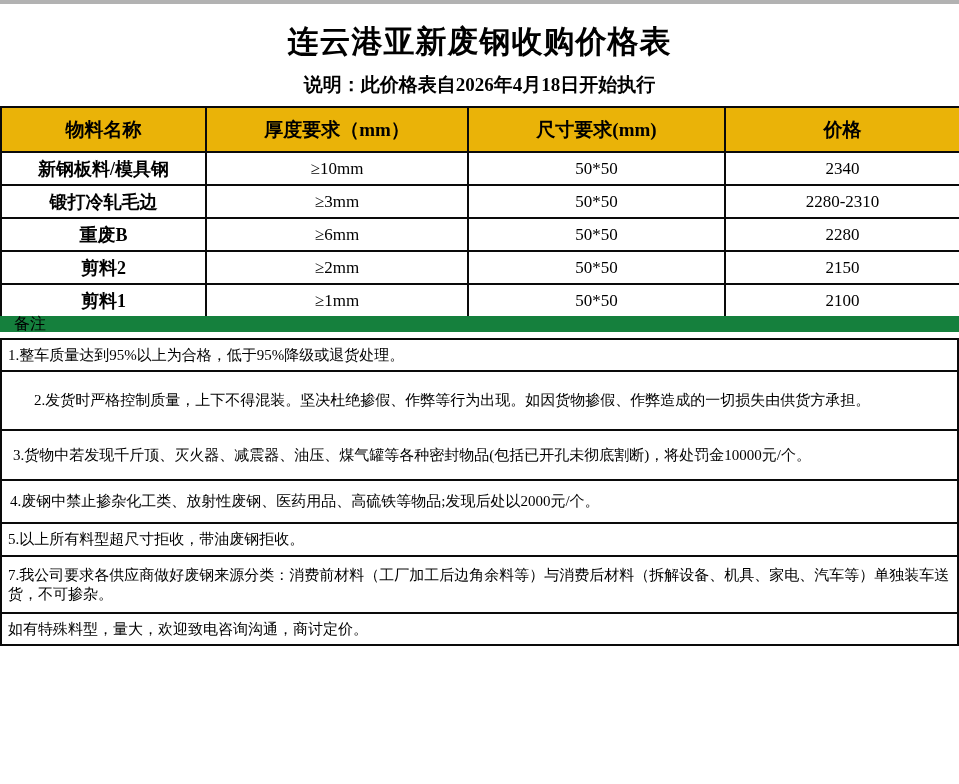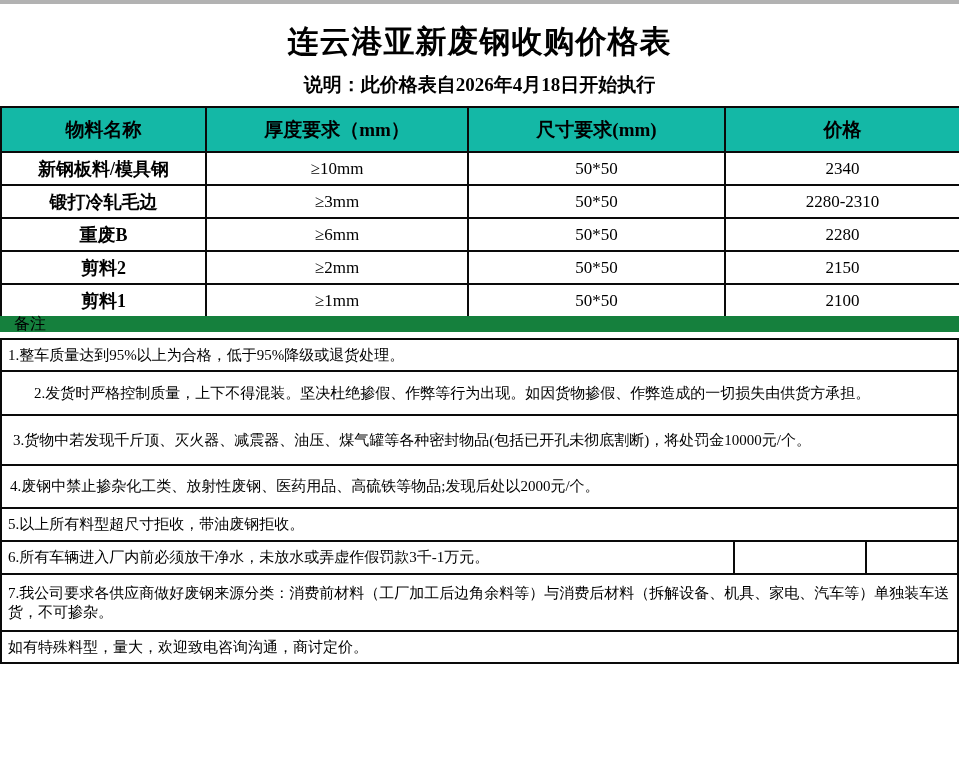--- a/index.html
+++ b/index.html
@@ -18,21 +18,21 @@
     margin-top:8px;
   }
   table.price {
     border-collapse:collapse; table-layout:fixed; width:959px; margin-top:8px;
   }
   table.price th, table.price td {
     border:2px solid #0a0a0a; text-align:center; vertical-align:middle;
     overflow:hidden; padding:0;
   }
   table.price th {
-    background:#14b8a6; font-size:19px; font-weight:bold; height:43px;
+    background:#eab308; font-size:19px; font-weight:bold; height:43px;
   }
   table.price td { height:31px; font-size:17px; }
   table.price td.mat { font-weight:bold; font-size:18px; }
   .notes { width:959px; }
   .note-box {
     box-sizing:border-box; border:2px solid #0a0a0a; margin-top:-2px;
     display:flex; align-items:center; padding-left:6px;
     font-size:15px; line-height:19px;
   }
   .notes-header {
@@ -104,36 +104,31 @@
         </tr>
       </tbody>
   </table>
 
   <div class="notes">
     <div class="notes-header">备注</div>
     <div id="notes-list">
         <div class="note-box note-first" style="height: 34px;">
           <span>1.整车质量达到95%以上为合格，低于95%降级或退货处理。</span>
         </div>
-        <div class="note-box" style="height: 46px; padding-left: 32px;">
+        <div class="note-box" style="height: 61px; padding-left: 32px;">
           <span>2.发货时严格控制质量，上下不得混装。坚决杜绝掺假、作弊等行为出现。如因货物掺假、作弊造成的一切损失由供货方承担。</span>
         </div>
         <div class="note-box" style="height: 52px; padding-left: 11px;">
           <span>3.货物中若发现千斤顶、灭火器、减震器、油压、煤气罐等各种密封物品(包括已开孔未彻底割断)，将处罚金10000元/个。</span>
         </div>
         <div class="note-box" style="height: 45px; padding-left: 8px;">
           <span>4.废钢中禁止掺杂化工类、放射性废钢、医药用品、高硫铁等物品;发现后处以2000元/个。</span>
         </div>
         <div class="note-box" style="height: 35px;">
           <span>5.以上所有料型超尺寸拒收，带油废钢拒收。</span>
-        </div>
-        <div class="note-box n6" style="height: 35px;">
-          <div class="n6-text">6.所有车辆进入厂内前必须放干净水，未放水或弄虚作假罚款3千-1万元。</div>
-          <div class="n6-cell n6-c1"></div>
-          <div class="n6-cell n6-c2"></div>
         </div>
         <div class="note-box" style="height: 59px;">
           <span>7.我公司要求各供应商做好废钢来源分类：消费前材料（工厂加工后边角余料等）与消费后材料（拆解设备、机具、家电、汽车等）单独装车送货，不可掺杂。</span>
         </div>
         <div class="note-box" style="height: 34px;">
           <span>如有特殊料型，量大，欢迎致电咨询沟通，商讨定价。</span>
         </div>
       </div>
   </div>
 </div>

